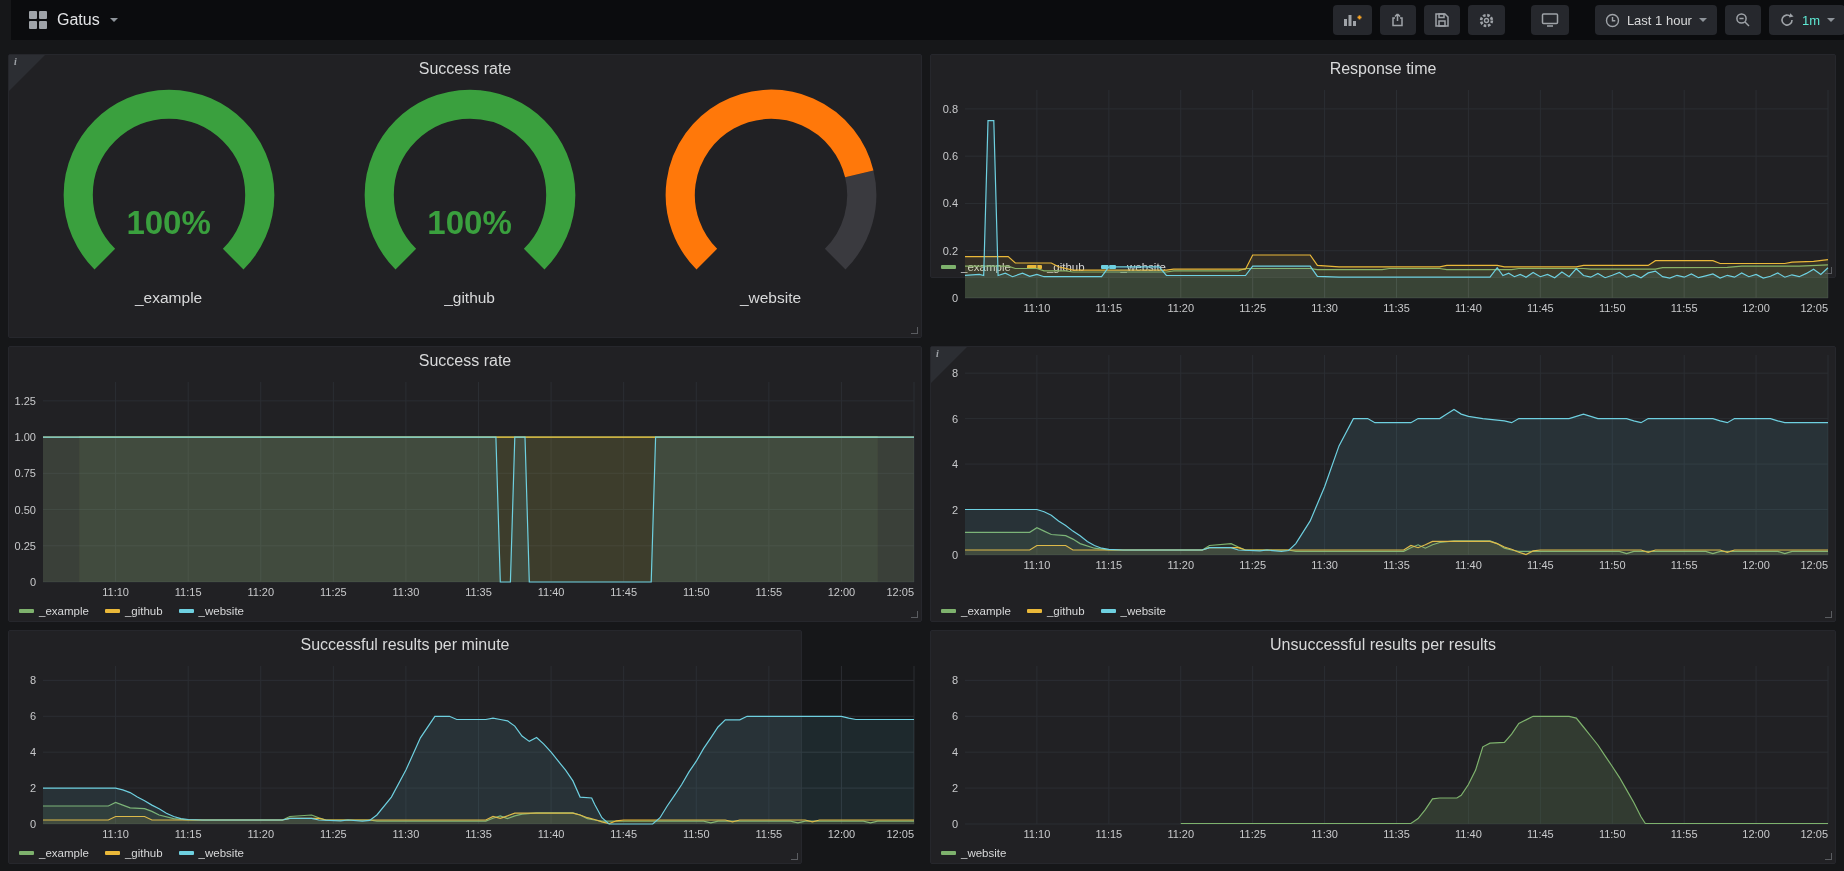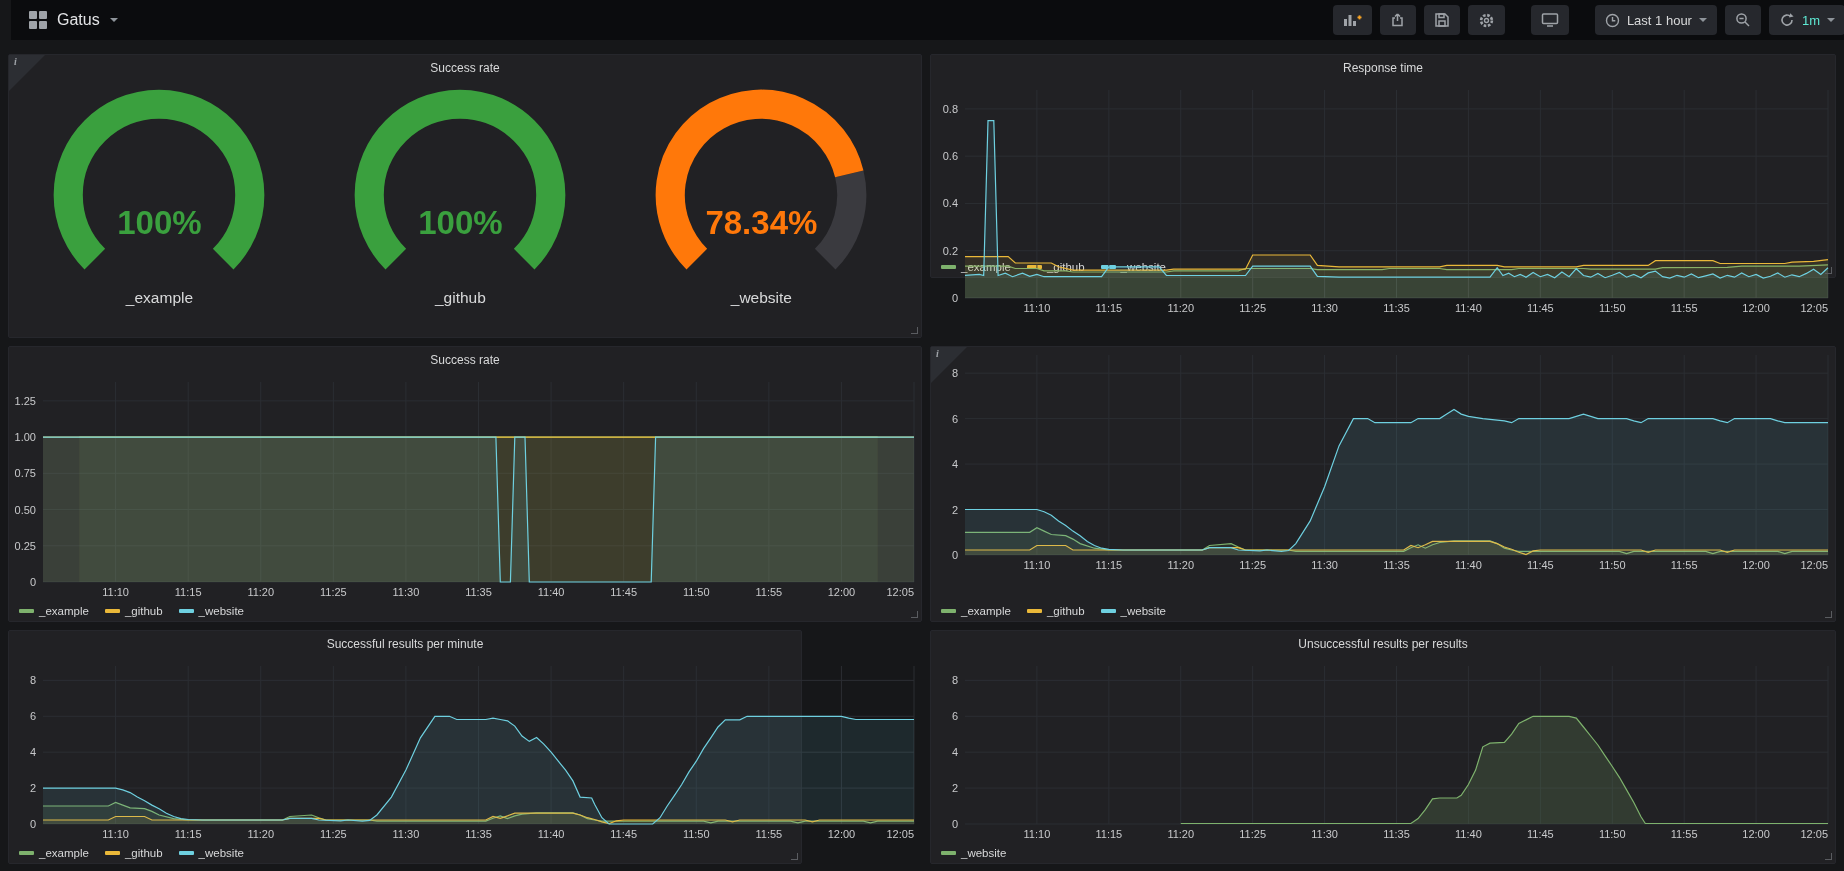--- a/index.html
+++ b/index.html
@@ -15,33 +15,33 @@
     border-top:4px solid #8e949a; display:inline-block; }
   .nav-right { display:flex; align-items:center; gap:8px; }
   .nbtn { height:30px; background:#26282d; border-radius:4px; display:flex; align-items:center;
     gap:7px; padding:0 10px; color:#9fa3a8; font-size:13px; cursor:pointer; }
   .nbtn svg { display:block; }
   .nbtn .lbl { color:#d8d9da; }
   .nbtn .interval { color:#5eead4; font-weight:500; }
   .nav-gap { width:10px; }
   .panel { position:absolute; background:#212124; border:1px solid #26272c; border-radius:2px;
     display:flex; flex-direction:column; }
-  .panel-title { flex:0 0 26px; text-align:center; font-size:12px; font-weight:500; color:#d8d9da;
+  .panel-title { flex:0 0 26px; text-align:center; font-size:16px; font-weight:500; color:#d8d9da;
     line-height:27px; cursor:pointer; }
   .chart { flex:1 1 auto; min-height:0; position:relative; }
   .chart svg { display:block; }
   .legend { flex:0 0 21px; display:flex; align-items:center; gap:16px; padding-left:10px; }
   .legend-item { display:flex; align-items:center; gap:5px; font-size:11.5px; color:#d8d9da; cursor:pointer; }
   .legend-item .swatch { width:15px; height:4px; border-radius:1px; display:inline-block; }
   .info-corner { position:absolute; left:0; top:0; }
   .info-i { position:absolute; left:5px; top:1px; font:italic bold 10px "Liberation Serif","DejaVu Serif",serif;
     color:#a0a4a9; }
   .resize-handle { position:absolute; right:3px; bottom:3px; width:7px; height:7px;
     border-right:1px solid #5a5c60; border-bottom:1px solid #5a5c60; cursor:nwse-resize; }
-  .gauges { flex:1; display:flex; justify-content:flex-start; align-items:flex-start; padding-top:6px; }
+  .gauges { flex:1; display:flex; justify-content:flex-end; align-items:flex-start; padding-top:6px; }
   .gauge { position:relative; width:33%; text-align:center; }
   .gauge-arc svg { display:block; margin:0 auto; }
   .gauge-value { position:absolute; left:0; right:0; top:116px; font-size:33px; font-weight:600; }
   .gauge-label { margin-top:0px; font-size:15.5px; color:#d8d9da; }
 </style>
 </head>
 <body>
 
 <div class="navbar">
   <div class="nav-left">
@@ -142,21 +142,20 @@
       <div class="gauge-value" style="color: rgb(58, 160, 62);">100%</div>
       <div class="gauge-label">_github</div>
     </div>
     <div class="gauge">
       <div class="gauge-arc">
           <svg viewBox="0 0 220 186" width="238" height="201">
             <path d="M191.69,79.42 A84,84 0 0 1 169.40,158.40" fill="none" stroke="#3a3a3f" stroke-width="27"></path>
             <path d="M50.60,158.40 A84,84 0 1 1 191.69,79.42" fill="none" stroke="#ff780a" stroke-width="27"></path>
           </svg>
         </div>
-      <div class="gauge-value" style="color: rgb(255, 120, 10);">78.34%</div>
       <div class="gauge-label">_website</div>
     </div>
   </div>
   <div class="resize-handle"></div>
 </div>
 
 <div class="panel" style="left:930px; top:54px; width:906px; height:224px;">
   <div class="panel-title">Response time</div>
   <div class="chart">
       <svg width="904" height="234">

